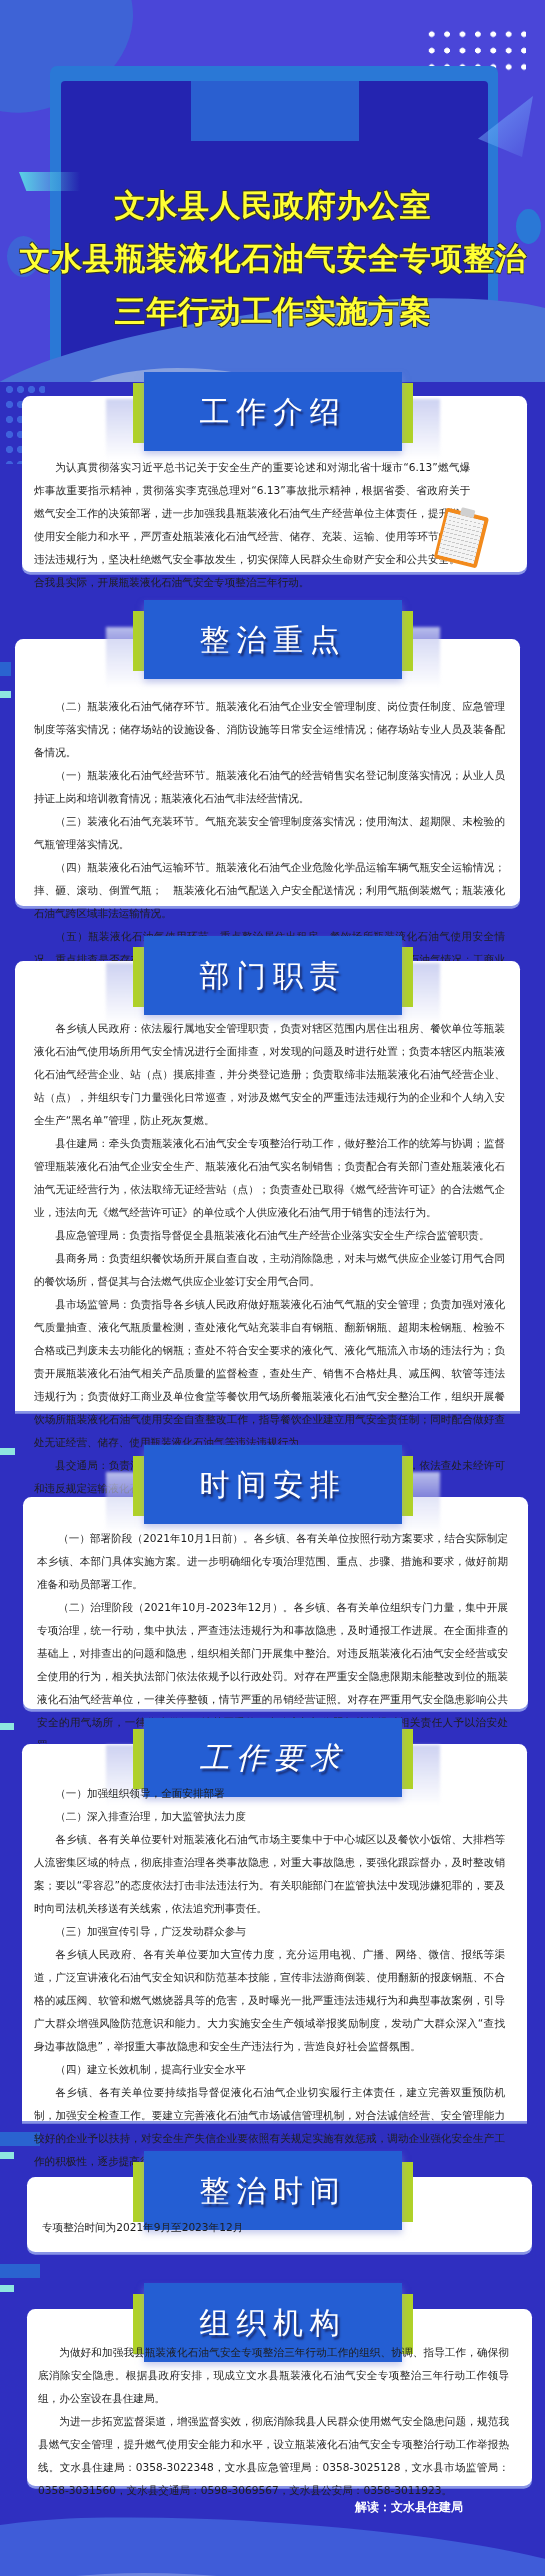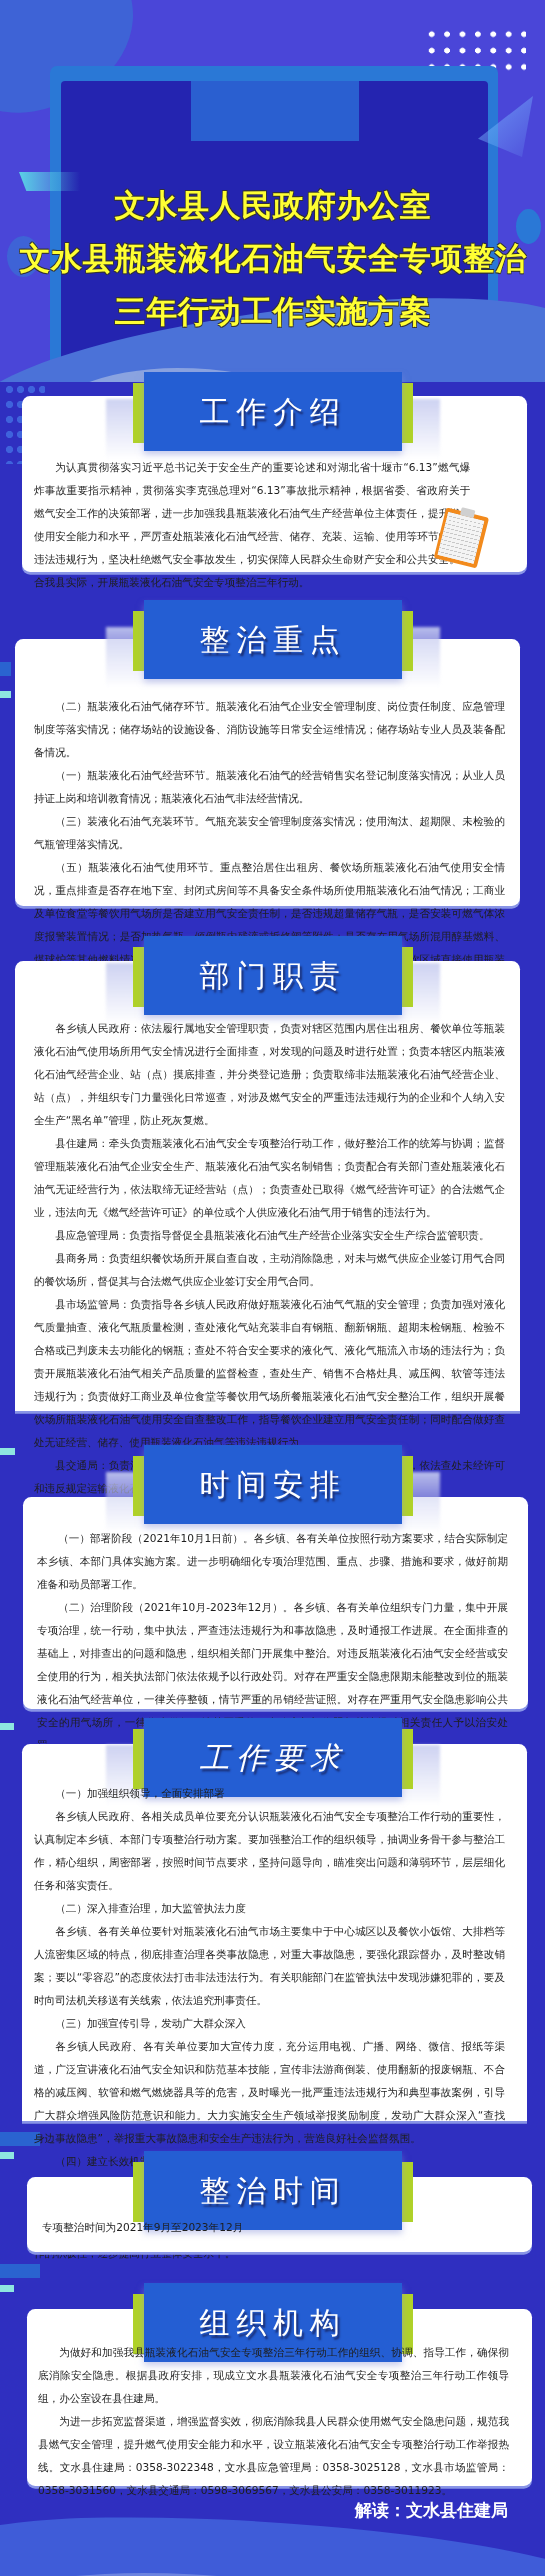--- a/index.html
+++ b/index.html
@@ -114,21 +114,21 @@
   
   .footer-wave1 {
     position: absolute; left: -41px; top: 2523px; width: 641px; height: 136px;
     background: #3f5cd8; border-radius: 50% 50% 0 0 / 30% 30% 0 0; transform: rotate(4deg);
   }
   .footer-wave2 {
     position: absolute; left: -55px; top: 2573px; width: 437px; height: 136px;
     background: #6c84e0; border-radius: 50% 60% 0 0 / 40% 50% 0 0;
   }
   .footer-credit {
-    position: absolute; left: 355px; top: 2499px; color: #ffffff; font-size: 17px; font-weight: bold;
+    position: absolute; left: 355px; top: 2499px; color: #ffffff; font-size: 12px; font-weight: bold;
   }
 </style>
 </head>
 <body>
 
 <div class="hero">
   <div class="blob-tl"></div>
   <div class="dots"></div>
   <div class="frame-outer"></div>
   <div class="frame-inner"></div>
@@ -179,20 +179,21 @@
   <div class="tab" style="top:600px;">
     <div class="shadow"></div>
       <div class="lime"></div>
       <div class="blue"></div>
     <div class="label">整治重点</div>
   </div>
   <div class="body" style="top:695px;">
     <p>（二）瓶装液化石油气储存环节。瓶装液化石油气企业安全管理制度、岗位责任制度、应急管理制度等落实情况；储存场站的设施设备、消防设施等日常安全运维情况；储存场站专业人员及装备配备情况。</p>
     <p>（一）瓶装液化石油气经营环节。瓶装液化石油气的经营销售实名登记制度落实情况；从业人员持证上岗和培训教育情况；瓶装液化石油气非法经营情况。</p>
     <p>（三）装液化石油气充装环节。气瓶充装安全管理制度落实情况；使用淘汰、超期限、未检验的气瓶管理落实情况。</p>
+    <p>（四）瓶装液化石油气运输环节。瓶装液化石油气企业危险化学品运输车辆气瓶安全运输情况；摔、砸、滚动、倒置气瓶；　瓶装液化石油气配送入户安全配送情况；利用气瓶倒装燃气；瓶装液化石油气跨区域非法运输情况。</p>
     <p>（五）瓶装液化石油气使用环节。重点整治居住出租房、餐饮场所瓶装液化石油气使用安全情况，重点排查是否存在地下室、封闭式房间等不具备安全条件场所使用瓶装液化石油气情况；工商业及单位食堂等餐饮用气场所是否建立用气安全责任制，是否违规超量储存气瓶，是否安装可燃气体浓度报警装置情况；是否加热气瓶、倾倒瓶内残液或拆修阀等附件；是否存在用气场所混用醇基燃料、煤球炉等其他燃料情况；是否使用不合格气瓶、减压阀、软管等情况；是否在餐饮区域直接使用瓶装液化石油气加热；是否存在燃气燃烧器具安装不规范仍供气等情况。</p>
   </div>
 </section>
 
 <section>
   <div class="card" style="top:961px;height:450px;border-radius:8.2px 8.2px 0 0;"></div>
   <div class="tab" style="top:936px;">
     <div class="shadow"></div>
       <div class="lime"></div>
       <div class="blue"></div>
@@ -229,24 +230,23 @@
 <section>
   <div class="card" style="top:1744px;height:377px;left:22px;width:505px;border-radius:8.2px 8.2px 0 0;"></div>
   <div class="tab" style="top:1718px;font-style:italic;">
     <div class="shadow"></div>
       <div class="lime"></div>
       <div class="blue"></div>
     <div class="label">工作要求</div>
   </div>
   <div class="body" style="top:1782px;">
     <p class="sub">（一）加强组织领导，全面安排部署</p>
-    <p>各乡镇人民政府、各相关成员单位要充分认识瓶装液化石油气安全专项整治工作行动的重要性，认真制定本乡镇、本部门专项整治行动方案。要加强整治工作的组织领导，抽调业务骨干参与整治工作，精心组织，周密部署，按照时间节点要求，坚持问题导向，瞄准突出问题和薄弱环节，层层细化任务和落实责任。</p>
     <p class="sub">（二）深入排查治理，加大监管执法力度</p>
     <p>各乡镇、各有关单位要针对瓶装液化石油气市场主要集中于中心城区以及餐饮小饭馆、大排档等人流密集区域的特点，彻底排查治理各类事故隐患，对重大事故隐患，要强化跟踪督办，及时整改销案；要以“零容忍”的态度依法打击非法违法行为。有关职能部门在监管执法中发现涉嫌犯罪的，要及时向司法机关移送有关线索，依法追究刑事责任。</p>
-    <p class="sub">（三）加强宣传引导，发动广大群众深入</p>
+    <p class="sub">（三）加强宣传引导，广泛发动群众参与</p>
     <p>各乡镇人民政府、各有关单位要加大宣传力度，充分运用电视、广播、网络、微信、报纸等渠道，广泛宣讲液化石油气安全知识和防范基本技能，宣传非法游商倒装、使用翻新的报废钢瓶、不合格的减压阀、软管和燃气燃烧器具等的危害，及时曝光一批严重违法违规行为和典型事故案例，引导广大群众增强风险防范意识和能力。大力实施安全生产领域举报奖励制度，发动广大群众深入“查找身边事故隐患”，举报重大事故隐患和安全生产违法行为，营造良好社会监督氛围。</p>
     <p class="sub">（四）建立长效机制，提高行业安全水平</p>
     <p>各乡镇、各有关单位要持续指导督促液化石油气企业切实履行主体责任，建立完善双重预防机制，加强安全检查工作。要建立完善液化石油气市场诚信管理机制，对合法诚信经营、安全管理能力较好的企业予以扶持，对安全生产失信企业要依照有关规定实施有效惩戒，调动企业强化安全生产工作的积极性，逐步提高行业整体安全水平。</p>
   </div>
 </section>
 
 <section>
   <div class="card" style="top:2177px;height:75px;left:27px;width:505px;"></div>
   <div class="tab" style="top:2151px;">
     <div class="lime"></div>

